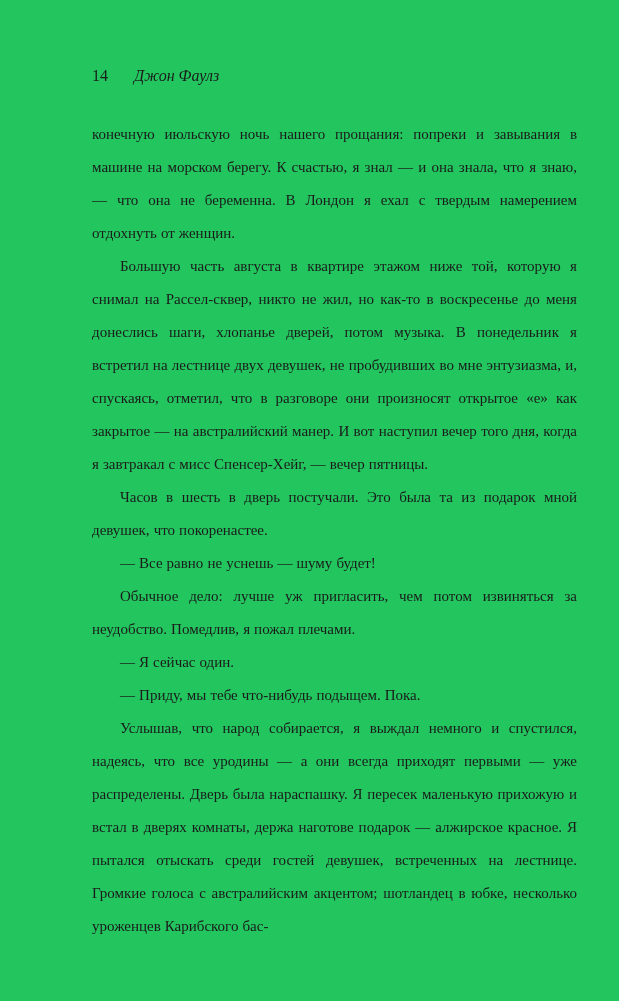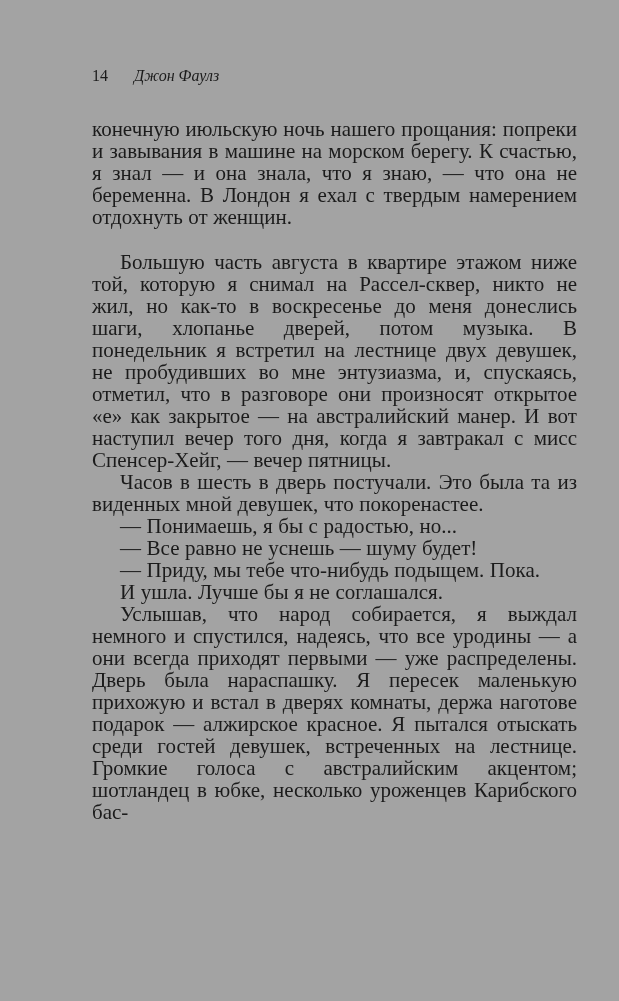--- a/index.html
+++ b/index.html
@@ -5,21 +5,21 @@
   html, body {
     margin: 0;
     padding: 0;
     background: #ffffff;
   }
   .book-page {
     position: relative;
     width: 619px;
     height: 1001px;
     box-sizing: border-box;
-    background: #a3a3a3;
+    background: #22c55e;
     color: #1b1b1b;
     font-family: "Liberation Serif", "DejaVu Serif", serif;
     padding: 66px 42px 0 92px;
     overflow: hidden;
   }
   .page-header {
     font-size: 16px;
     line-height: 20px;
     margin-bottom: 32px;
     white-space: nowrap;
@@ -27,53 +27,52 @@
   .page-number {
     display: inline-block;
     font-style: normal;
   }
   .running-title {
     display: inline-block;
     font-style: italic;
     margin-left: 22px;
   }
   .text-body {
-    font-size: 21px;
-    line-height: 22px;
+    font-size: 15px;
+    line-height: 33px;
     text-align: justify;
     hyphens: auto;
     -webkit-hyphens: auto;
     word-spacing: 0.3px;
   }
   .text-body p {
     margin: 0;
     padding: 0;
     text-indent: 28px;
   }
   .text-body p.no-indent {
     text-indent: 0;
   }
   .text-body p.section-break {
-    margin-top: 23px;
   }
 </style>
 </head>
 <body>
 
 <div class="book-page">
 
   <div class="page-header">
     <span class="page-number">14</span>
     <span class="running-title">Джон Фаулз</span>
   </div>
 
   <div class="text-body">
     <p class="no-indent">конечную июльскую ночь нашего прощания: попреки и завывания в машине на морском берегу. К счастью, я знал — и она знала, что я знаю, — что она не беременна. В Лондон я ехал с твердым намерением отдохнуть от женщин.</p>
     <p class="section-break">Большую часть августа в квартире этажом ниже той, которую я снимал на Рассел-сквер, никто не жил, но как-то в воскресенье до меня донеслись шаги, хлопанье дверей, потом музыка. В понедельник я встретил на лестнице двух девушек, не пробудивших во мне энтузиазма, и, спускаясь, отметил, что в разговоре они произносят открытое «е» как закрытое — на австралийский манер. И вот наступил вечер того дня, когда я завтракал с мисс Спенсер-Хейг, — вечер пятницы.</p>
-    <p>Часов в шесть в дверь постучали. Это была та из виденных мной девушек, что покоренастее.</p>
-    <p>— Понимаешь, я бы с радостью, но...</p>
+    <p>Часов в шесть в дверь постучали. Это была та из подарок мной девушек, что покоренастее.</p>
     <p>— Все равно не уснешь — шуму будет!</p>
+    <p>Обычное дело: лучше уж пригласить, чем потом извиняться за неудобство. Помедлив, я пожал плечами.</p>
+    <p>— Я сейчас один.</p>
     <p>— Приду, мы тебе что-нибудь подыщем. Пока.</p>
-    <p>И ушла. Лучше бы я не соглашался.</p>
     <p>Услышав, что народ собирается, я выждал немного и спустился, надеясь, что все уродины — а они всегда приходят первыми — уже распределены. Дверь была нараспашку. Я пересек маленькую прихожую и встал в дверях комнаты, держа наготове подарок — алжирское красное. Я пытался отыскать среди гостей девушек, встреченных на лестнице. Громкие голоса с австралийским акцентом; шотландец в юбке, несколько уроженцев Карибского бас-</p>
   </div>
 
 </div>
 
 </body></html>

